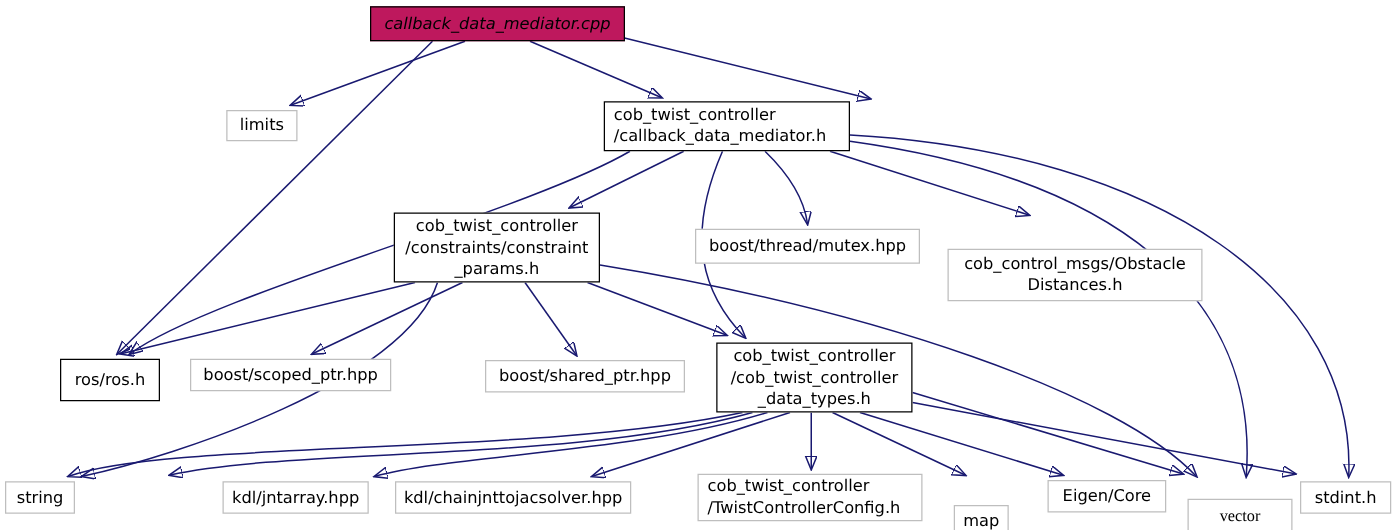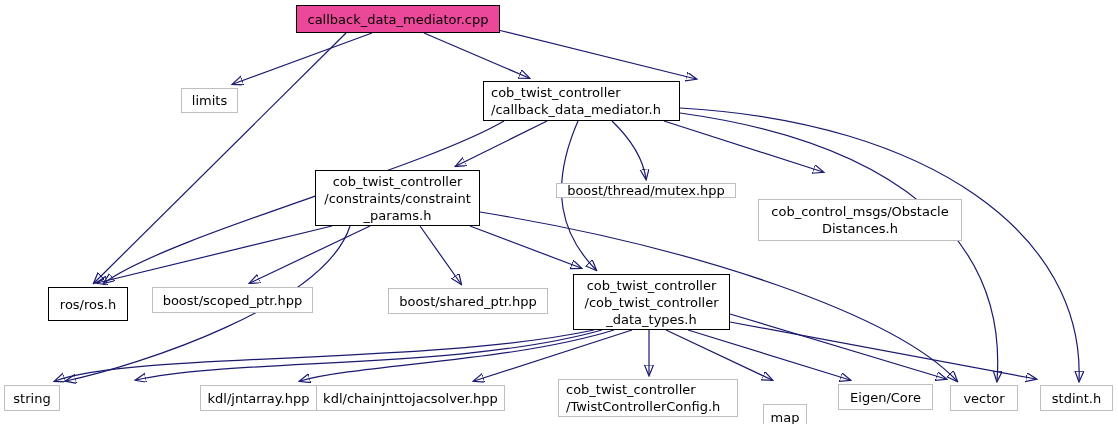--- a/index.html
+++ b/index.html
@@ -20,42 +20,42 @@
     font-size:13px;
     line-height:17px;
     display:flex;
     align-items:center;
     justify-content:center;
     text-align:center;
     white-space:pre-line;
     padding:0 4px;
   }
   .node.doc{border:1.5px solid #000000;}
-  .node.root{background:#ec4899;border:1.5px solid #000000;}
+  .node.root{background:#be185d;border:1.5px solid #000000;font-style:italic;}
   .node.la{justify-content:flex-start;text-align:left;padding-left:7px;}
 
   #n-cpp{left:296px;top:5px;width:204px;height:28px;}
   #n-limits{left:181px;top:88px;width:57px;height:25px;}
   #n-cdmh{left:483px;top:81px;width:197px;height:40px;}
   #n-eigenmsg{left:702px;top:79px;width:184px;height:42px;}
   #n-cparams{left:315px;top:170px;width:165px;height:56px;}
-  #n-mutex{left:556px;top:183px;width:180px;height:15px;}
+  #n-mutex{left:556px;top:183px;width:180px;height:28px;}
   #n-obstacle{left:758px;top:176px;width:204px;height:42px;margin-top:23px;}
   #n-ros{left:48px;top:287px;width:80px;height:34px;}
   #n-scoped{left:152px;top:287px;width:161px;height:26px;}
   #n-shared{left:388px;top:288px;width:160px;height:26px;}
   #n-dtypes{left:573px;top:274px;width:157px;height:56px;}
   #n-string{left:4px;top:385px;width:56px;height:26px;}
   #n-eigenlu{left:82px;top:385px;width:74px;height:26px;}
-  #n-jntarray{left:178px;top:385px;width:117px;height:26px;margin-left:22px;}
+  #n-jntarray{left:178px;top:385px;width:117px;height:26px;}
   #n-chainjnt{left:316px;top:385px;width:189px;height:26px;}
   #n-twistcfg{left:558px;top:379px;width:180px;height:38px;}
   #n-map{left:763px;top:404px;width:44px;height:26px;}
   #n-eigencore{left:838px;top:384px;width:95px;height:26px;}
-  #n-vector{left:950px;top:385px;width:68px;height:26px;}
+  #n-vector{left:950px;top:399px;width:84px;height:26px;font-family:Liberation Serif, serif;}
   #n-stdint{left:1040px;top:385px;width:73px;height:26px;}
 </style>
 </head>
 <body>
 
 <div id="canvas">
 
   <svg id="edges" viewBox="0 0 1118 424" xmlns="http://www.w3.org/2000/svg">
     <defs>
       <marker id="arr" markerUnits="userSpaceOnUse" markerWidth="12" markerHeight="10" refX="10" refY="4.5" orient="auto">

